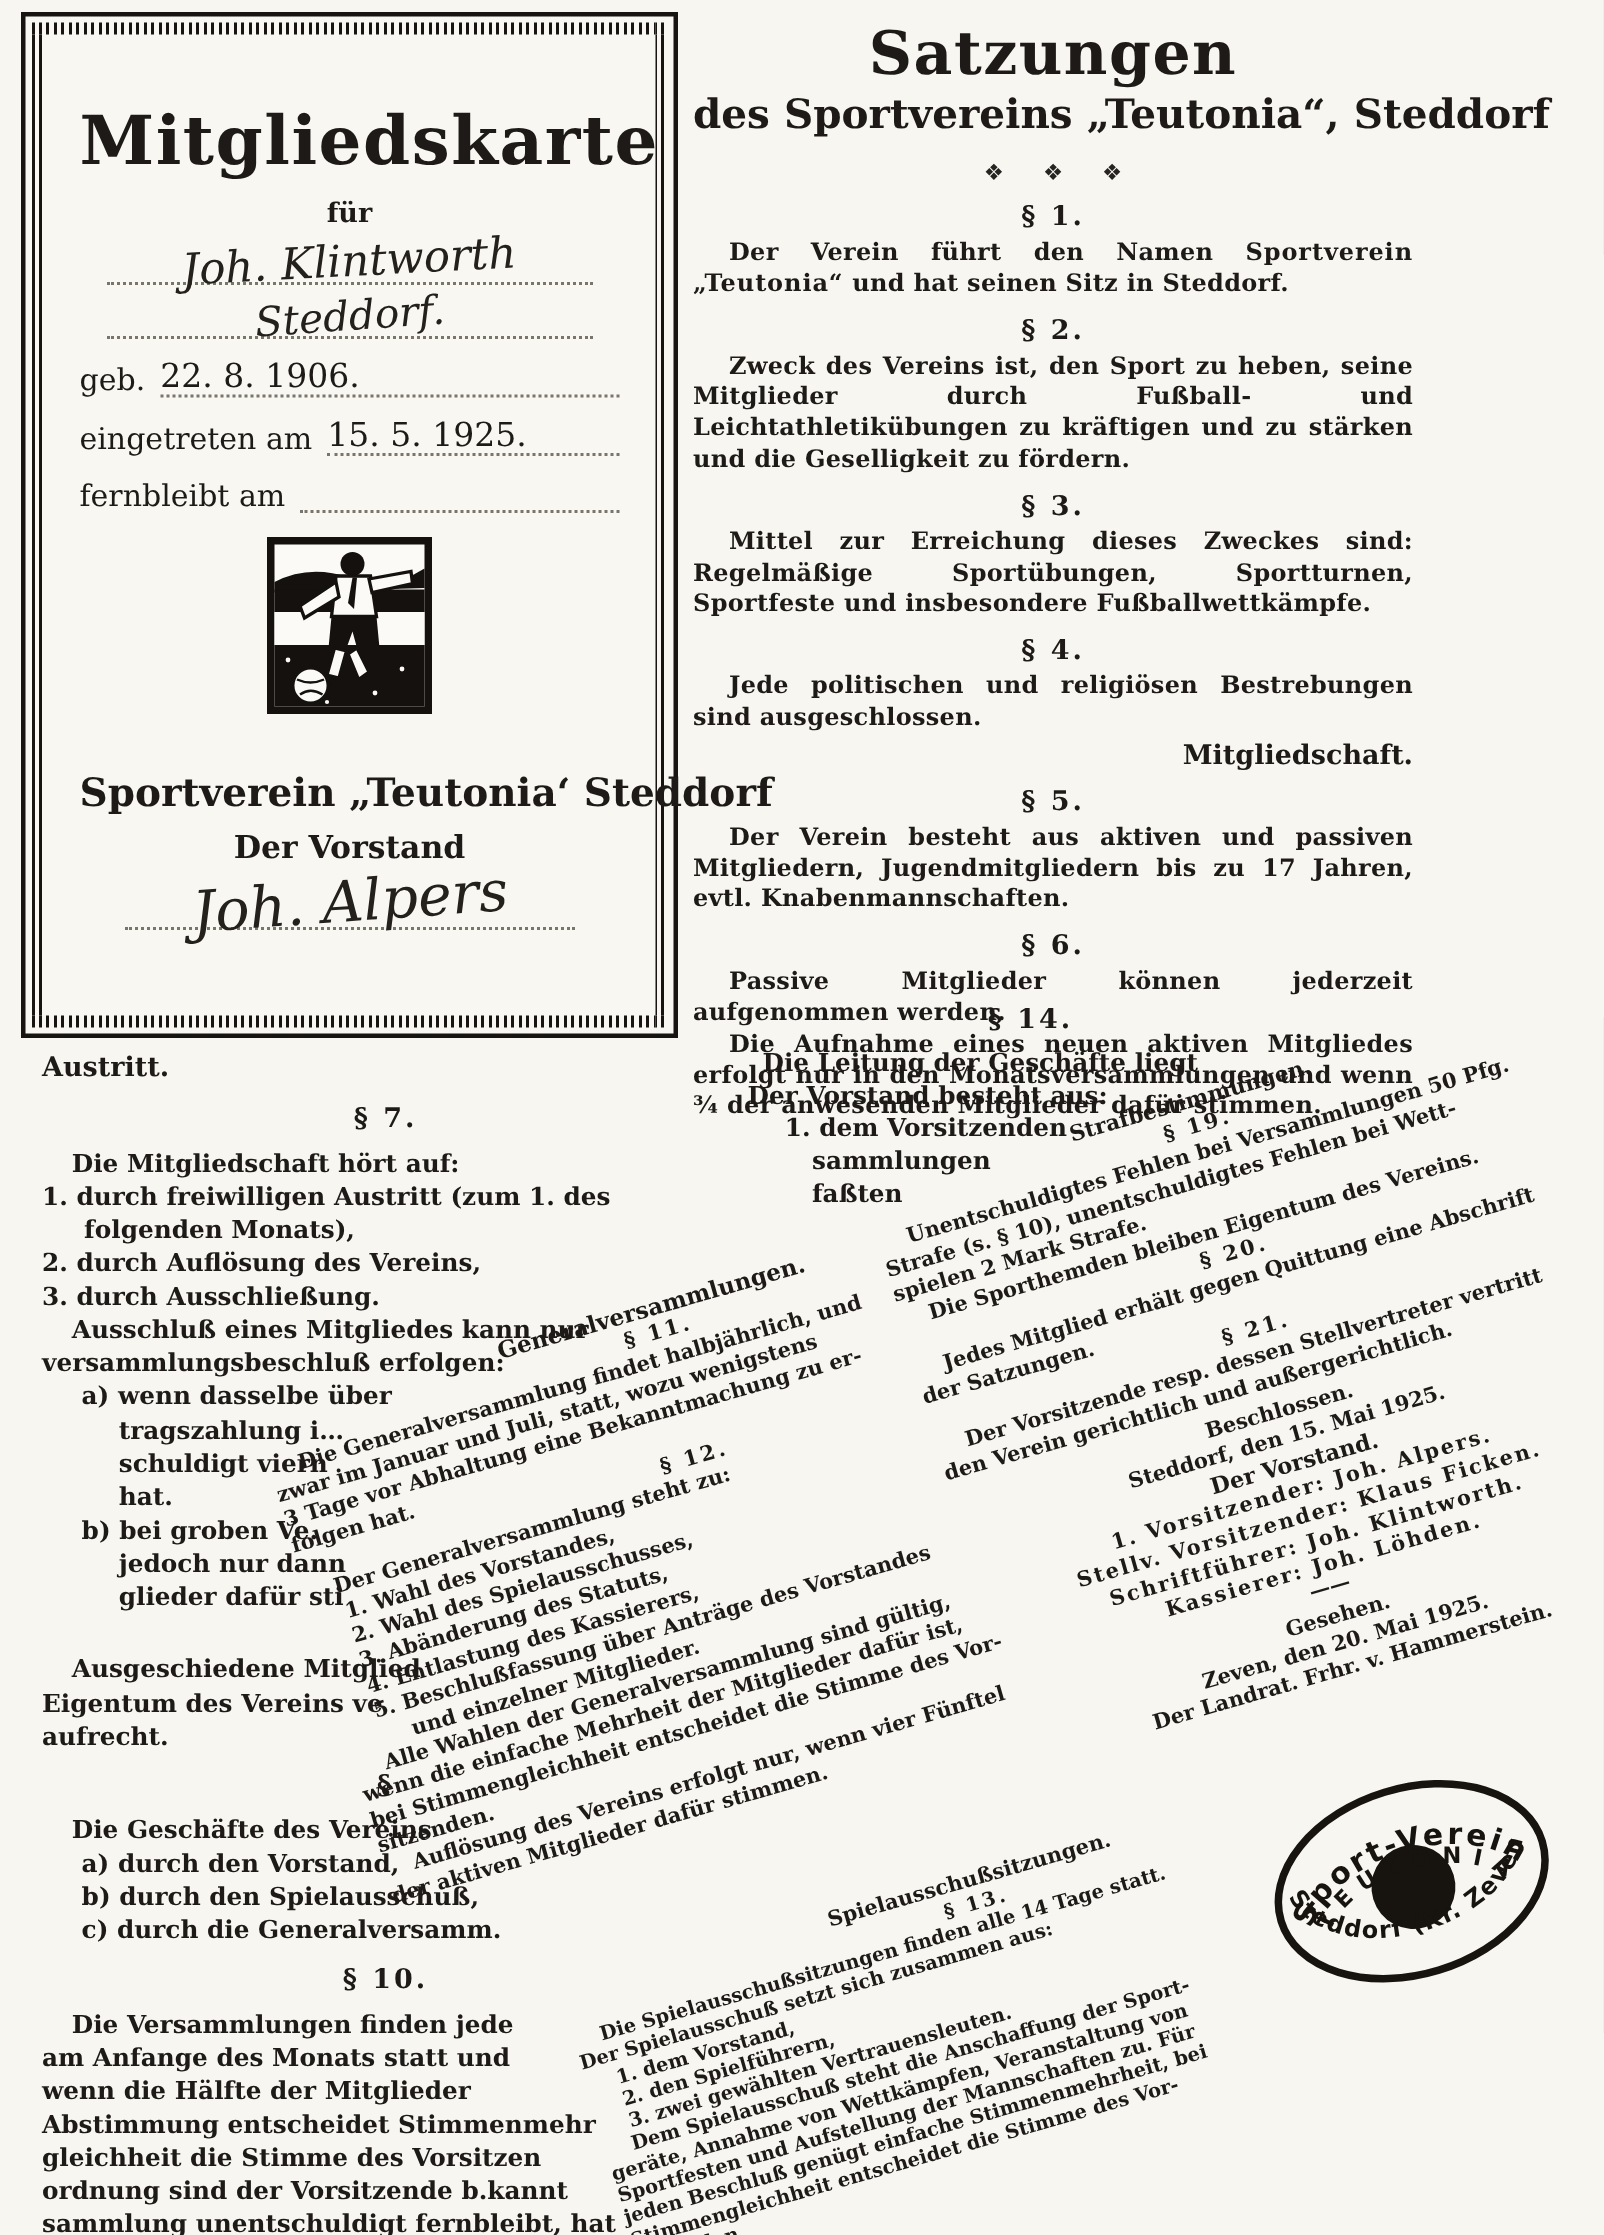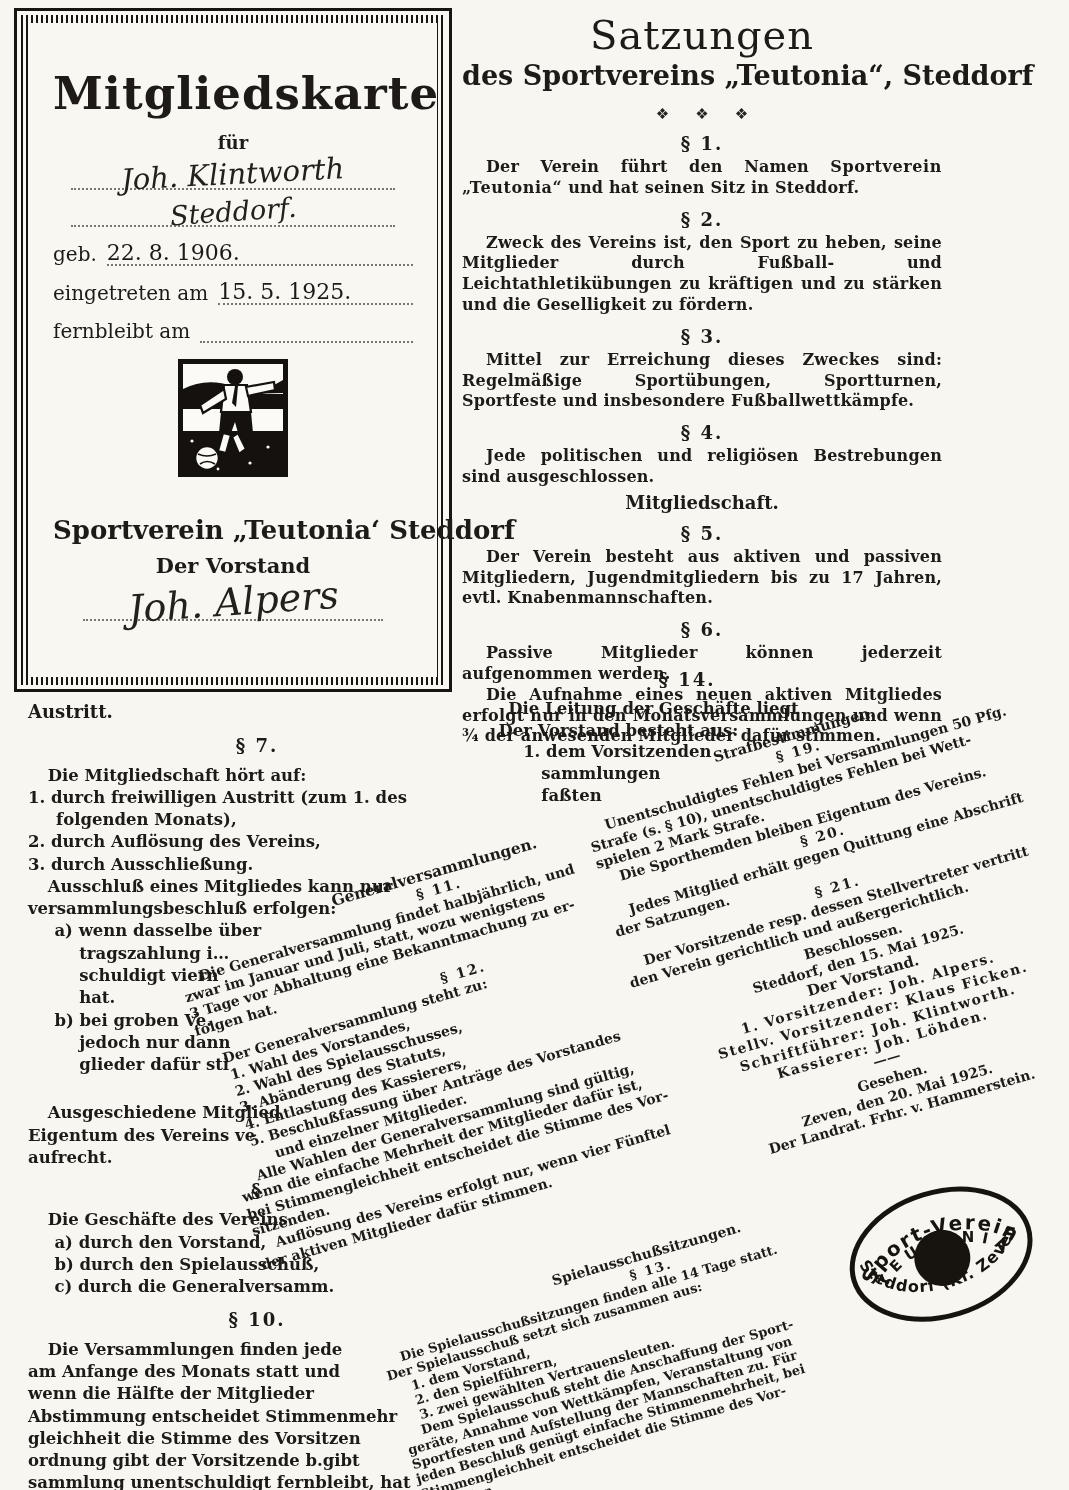--- a/index.html
+++ b/index.html
@@ -25,27 +25,27 @@
   .card-row .lbl{font-size:20px;font-weight:normal;white-space:nowrap;margin-right:10px;}
   .card-row .val{flex:1;border-bottom:2px dotted #7a756b;text-align:left;
     font-size:22px;line-height:1.05;transform-origin:left bottom;}
   .woodcut{margin-top:16px;}
   .club-line{font-size:26px;font-weight:bold;margin-top:34px;white-space:nowrap;}
   .vorstand{font-size:21px;font-weight:bold;margin-top:8px;}
   .sig-wrap{margin:2px 30px 0 30px;border-bottom:2px dotted #7a756b;}
   .sig{font-style:italic;font-size:38px;transform:rotate(-4deg);display:inline-block;margin-bottom:-10px;}
   
   .satz{position:absolute;left:462px;top:12px;width:480px;}
-  .satz-title{font-size:40px;font-weight:normal;text-align:center;letter-spacing:1px;}
+  .satz-title{font-size:40px;font-weight:bold;text-align:center;letter-spacing:1px;}
   .satz-sub{font-size:27px;font-weight:bold;text-align:center;margin-top:2px;white-space:nowrap;}
   .orn{font-size:15px;text-align:center;letter-spacing:26px;text-indent:26px;margin-top:14px;color:#262320;}
   .snum{font-size:18px;font-weight:bold;text-align:center;letter-spacing:2px;margin:10px 0 3px 0;}
   .sp{font-size:16px;font-weight:bold;text-align:justify;line-height:1.3;text-indent:1.5em;margin:0;letter-spacing:.2px;}
   .sp2{text-indent:1.5em;}
-  .subhead{font-size:18px;font-weight:bold;text-align:center;margin-top:4px;}
+  .subhead{font-size:18px;font-weight:bold;text-align:right;margin-top:4px;}
   
   .austritt{position:absolute;left:28px;top:700px;width:458px;font-size:16.5px;font-weight:bold;line-height:1.35;}
   .austritt .head{text-align:left;font-size:18px;}
   .austritt .num{text-align:center;letter-spacing:2px;margin:10px 0 6px 0;font-size:18px;}
   .hang{padding-left:1.7em;text-indent:-1.7em;margin:0;}
   .frag{margin:0;}
   .ind1{padding-left:1.6em;}
   .ind2{padding-left:3.1em;}  .gap26{height:26px;}
   
   .s14{position:absolute;left:472px;top:668px;width:430px;font-size:16.5px;font-weight:bold;line-height:1.32;}
@@ -188,21 +188,21 @@
     <p class="frag" style="text-indent:1.2em;margin:0;">Die Geschäfte des Vereins</p>
     <p class="frag ind1">a) durch den Vorstand,</p>
     <p class="frag ind1">b) durch den Spielausschuß,</p>
     <p class="frag ind1">c) durch die Generalversamm.</p>
     <div class="num">§ 10.</div>
     <p class="frag" style="text-indent:1.2em;margin:0;">Die Versammlungen finden jede</p>
     <p class="frag">am Anfange des Monats statt und</p>
     <p class="frag">wenn die Hälfte der Mitglieder</p>
     <p class="frag">Abstimmung entscheidet Stimmenmehr</p>
     <p class="frag">gleichheit die Stimme des Vorsitzen</p>
-    <p class="frag">ordnung gibt der Vorsitzende b.gibt</p>
+    <p class="frag">ordnung sind der Vorsitzende b.kannt</p>
     <p class="frag">sammlung unentschuldigt fernbleibt, hat</p>
 
   </div>
 
   <div class="rot blockA">
     <div class="rhead">Generalversammlungen.</div>
     <div class="rnum">§ 11.</div>
     <div class="ln" style="text-indent:1.4em">Die Generalversammlung findet halbjährlich, und</div>
     <div class="ln">zwar im Januar und Juli, statt, wozu wenigstens</div>
     <div class="ln">3 Tage vor Abhaltung eine Bekanntmachung zu er-</div>

